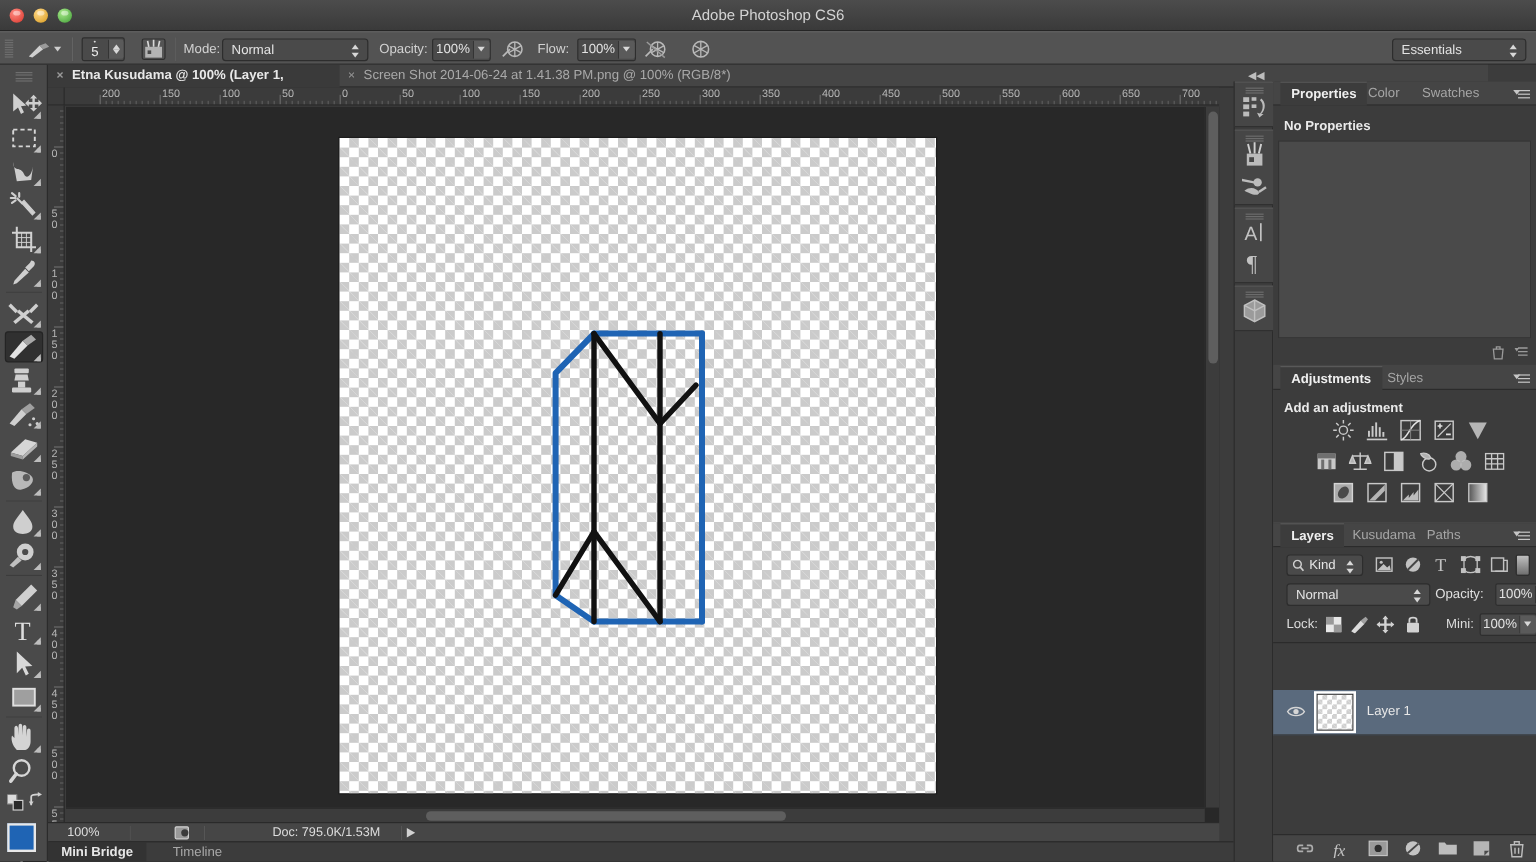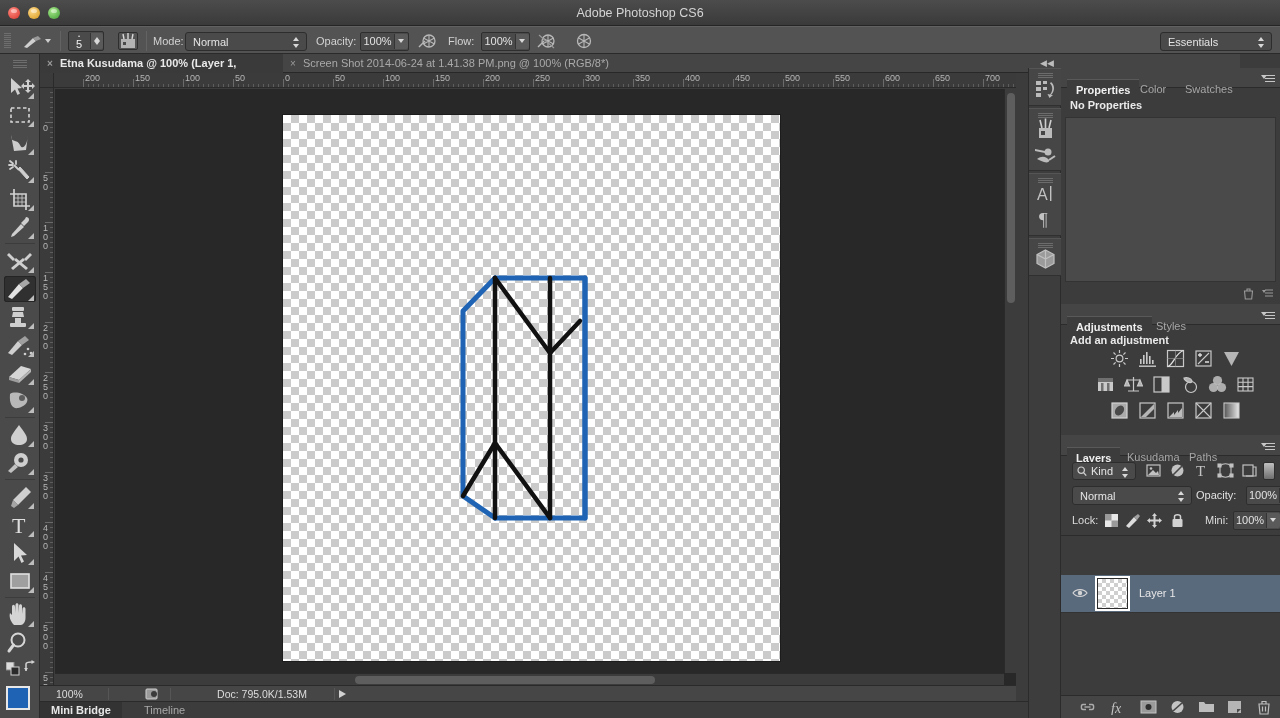--- a/index.html
+++ b/index.html
@@ -149,21 +149,21 @@
   .icgrip{ position:absolute; left:9px; top:3px; width:15px; height:5px;}
   .icgrip b{ display:block; height:1px; margin:1px 0; background:#6c6c6c;}
   .icbtn{ position:absolute; left:4px; width:25px; height:25px;}
   .dblchev{ position:absolute; left:1040px; top:58px; font-size:9px; color:#bdbdbd;}
 
   .dock{ position:absolute; left:1061px; top:68px; width:219px; height:650px; background:#454545;}
   .pgroup{ position:absolute; left:0; width:219px; background:#3c3c3c;}
   .ptabs{ position:absolute; left:0; top:0; width:219px; height:20px; background:#454545;
           border-bottom:1px solid #2b2b2b;}
   .ptab{ position:absolute; top:0; height:20px; line-height:20px; font-size:11px; padding:0 9px;
-         color:#a6a6a6;margin-top:11px; }
+         color:#a6a6a6; }
   .ptab.active{ background:#3c3c3c; color:#f0f0f0; font-weight:bold;
                 border-top:1px solid #595959;}
   .pmenu{ position:absolute; right:5px; top:6px; width:14px; height:9px;}
   .pmenu b{ position:absolute; left:4px; width:10px; height:1px; background:#c6c6c6;}
   .pmenu .ar{ position:absolute; left:0; top:1px; width:0;height:0;
      border-left:3px solid transparent;border-right:3px solid transparent;border-top:4px solid #c6c6c6;}
   .phead{ position:absolute; font-size:11px; font-weight:bold; color:#eaeaea;}
   .pbody{ position:absolute; left:4px; right:4px; background:#4a4a4a;
           border:1px solid #333;}
 
@@ -889,21 +889,21 @@
   <div class="statusbar">
     <span class="z">100%</span>
     <div class="vdiv" style="left:68px;"></div>
     <div style="position:absolute; left:105px; top:2px; width:16px; height:12px;">
       <svg width="16" height="12" viewBox="0 0 16 12">
         <rect x="1" y="1" width="11" height="10" rx="1" fill="#9a9a9a" stroke="#d0d0d0" stroke-width="1"></rect>
         <circle cx="9" cy="6" r="3" fill="#3a3a3a"></circle>
       </svg>
     </div>
     <div class="vdiv" style="left:130px;"></div>
-    <span class="docinfo" style="left:130px; width:168px;padding-left:16px;">Doc: 795.0K/1.53M</span>
+    <span class="docinfo" style="left:140px; width:168px;padding-left:16px;">Doc: 795.0K/1.53M</span>
     <div class="vdiv" style="left:294px;"></div>
     <span class="playtri"></span>
   </div>
 
   <div class="bottomtabs">
     <div class="btab active" style="left:0;">
       <span>Mini Bridge</span>
     </div>
     <div class="btab" style="left:93px;">
       <span>Timeline</span>

